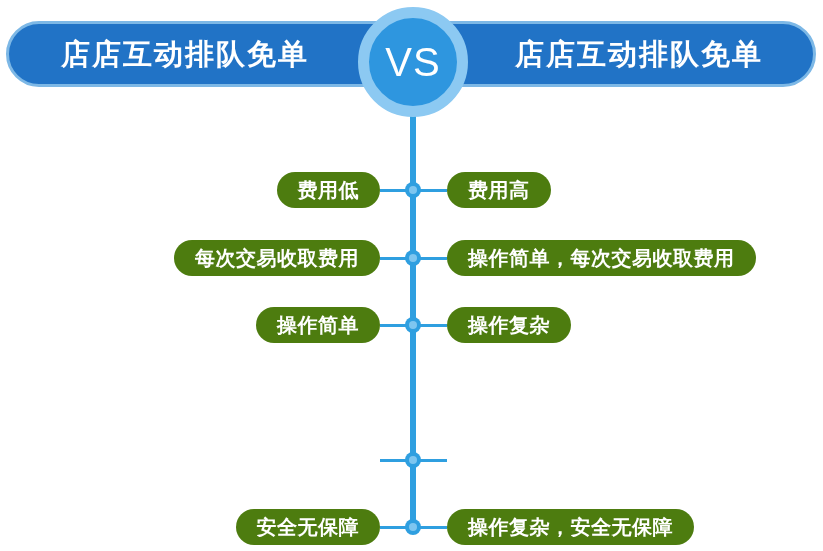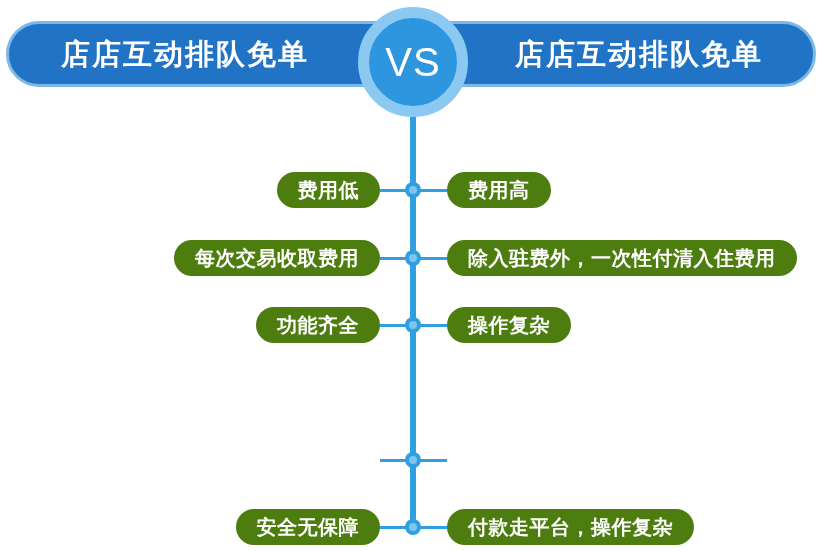--- a/index.html
+++ b/index.html
@@ -148,36 +148,36 @@
     <div class="connector"></div>
     <div class="dot"></div>
     <div class="pill left">费用低</div>
     <div class="pill right">费用高</div>
   </div>
 
   <div class="row" style="top:240px">
     <div class="connector"></div>
     <div class="dot"></div>
     <div class="pill left">每次交易收取费用</div>
-    <div class="pill right">除入驻费外，一次性付清入住费用</div>
+    <div class="pill right">操作简单，每次交易收取费用</div>
   </div>
 
   <div class="row" style="top:307px">
     <div class="connector"></div>
     <div class="dot"></div>
-    <div class="pill left">功能齐全</div>
+    <div class="pill left">操作简单</div>
     <div class="pill right">操作复杂</div>
   </div>
 
 
   <div class="row" style="top:442px">
     <div class="connector"></div>
     <div class="dot"></div>
   </div>
 
   <div class="row" style="top:509px">
     <div class="connector"></div>
     <div class="dot"></div>
     <div class="pill left">安全无保障</div>
-    <div class="pill right">付款走平台，操作复杂</div>
+    <div class="pill right">操作复杂，安全无保障</div>
   </div>
 
 </div>
 
 </body></html>

